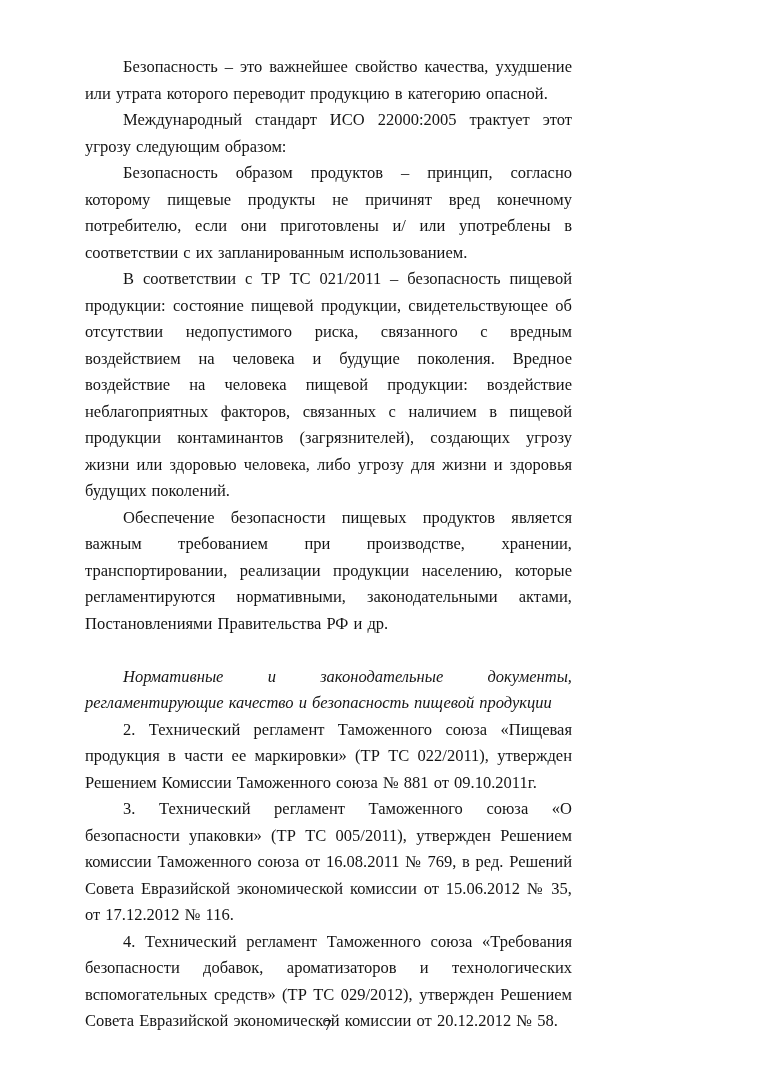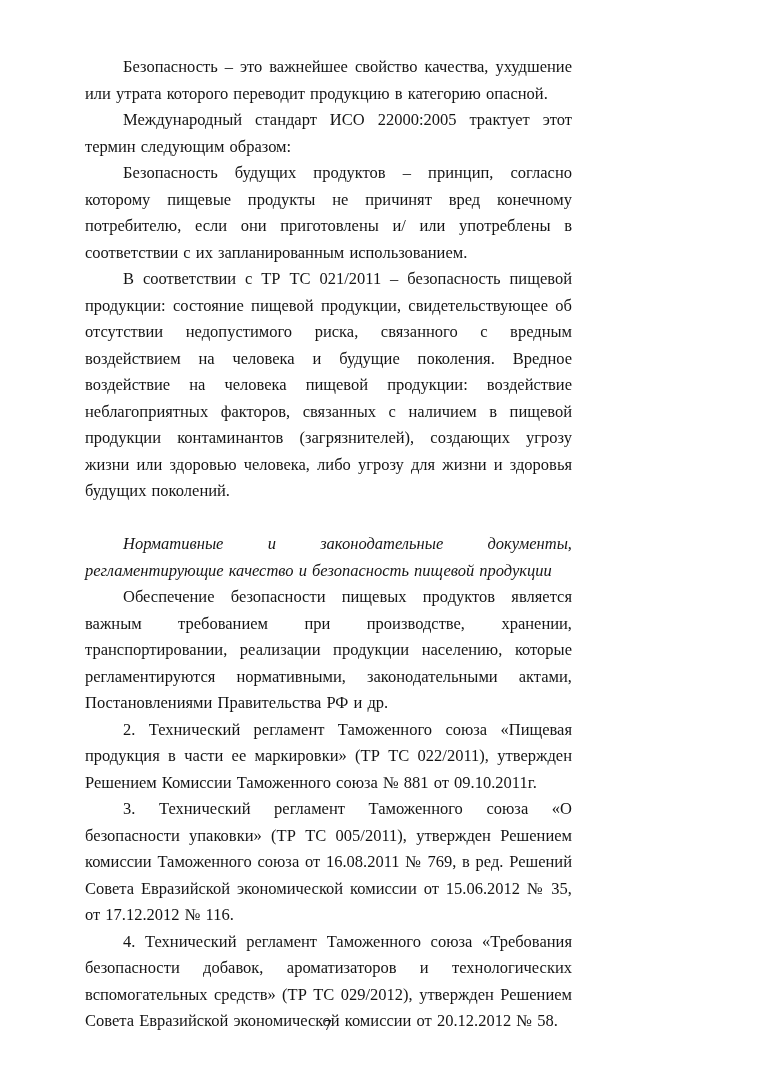--- a/index.html
+++ b/index.html
@@ -44,26 +44,26 @@
     font-size: 15px;
     color: #141414;
   }
 </style>
 </head>
 <body>
 
 <div class="page">
   <div class="content">
     <p class="para">Безопасность – это важнейшее свойство качества, ухудшение или утрата которого переводит продукцию в категорию опасной.</p>
-    <p class="para">Международный стандарт ИСО 22000:2005 трактует этот термин следующим образом:</p>
-    <p class="para">Безопасность будущих продуктов – принцип, согласно которому пищевые продукты не причинят вред конечному потребителю, если они приготовлены и/ или употреблены в соответствии с их запланированным использованием.</p>
+    <p class="para">Международный стандарт ИСО 22000:2005 трактует этот угрозу следующим образом:</p>
+    <p class="para">Безопасность образом продуктов – принцип, согласно которому пищевые продукты не причинят вред конечному потребителю, если они приготовлены и/ или употреблены в соответствии с их запланированным использованием.</p>
     <p class="para">В соответствии с ТР ТС 021/2011 – безопасность пищевой продукции: состояние пищевой продукции, свидетельствующее об отсутствии недопустимого риска, связанного с вредным воздействием на человека и будущие поколения. Вредное воздействие на человека пищевой продукции: воздействие неблагоприятных факторов, связанных с наличием в пищевой продукции контаминантов (загрязнителей), создающих угрозу жизни или здоровью человека, либо угрозу для жизни и здоровья будущих поколений.</p>
+    <p class="para">Обеспечение безопасности пищевых продуктов является важным требованием при производстве, хранении, транспортировании, реализации продукции населению, которые регламентируются нормативными, законодательными актами, Постановлениями Правительства РФ и др.</p>
+
     <p class="para heading-gap italic">Нормативные и законодательные документы, регламентирующие качество и безопасность пищевой продукции</p>
-
-    <p class="para">Обеспечение безопасности пищевых продуктов является важным требованием при производстве, хранении, транспортировании, реализации продукции населению, которые регламентируются нормативными, законодательными актами, Постановлениями Правительства РФ и др.</p>
 
     <p class="para">2. Технический регламент Таможенного союза «Пищевая продукция в части ее маркировки» (ТР ТС 022/2011), утвержден Решением Комиссии Таможенного союза № 881 от 09.10.2011г.</p>
     <p class="para">3. Технический регламент Таможенного союза «О безопасности упаковки» (ТР ТС 005/2011), утвержден Решением комиссии Таможенного союза от 16.08.2011 № 769, в ред. Решений Совета Евразийской экономической комиссии от 15.06.2012 № 35, от 17.12.2012 № 116.</p>
     <p class="para">4. Технический регламент Таможенного союза «Требования безопасности добавок, ароматизаторов и технологических вспомогательных средств» (ТР ТС 029/2012), утвержден Решением Совета Евразийской экономической комиссии от 20.12.2012 № 58.</p>
   </div>
 
   <div class="page-number">7</div>
 </div>
 
 </body></html>

